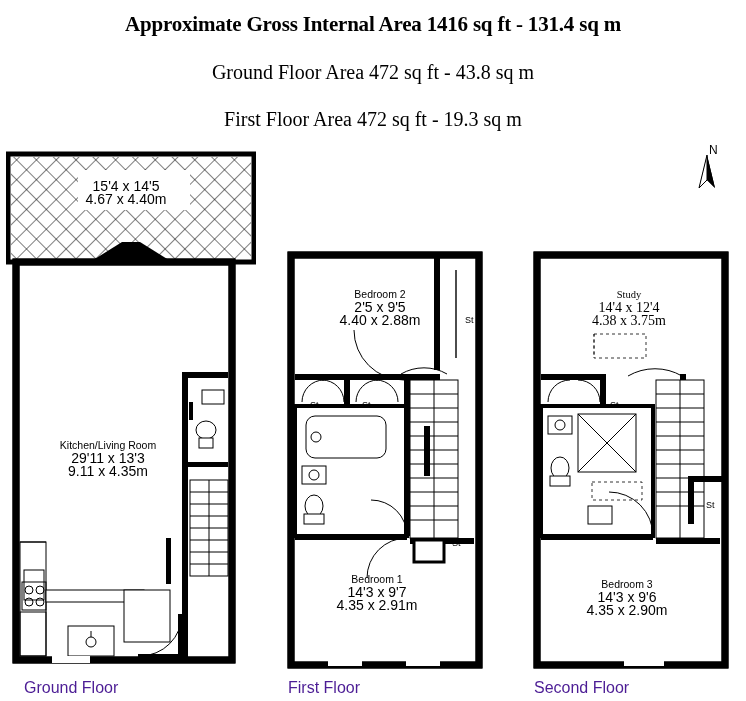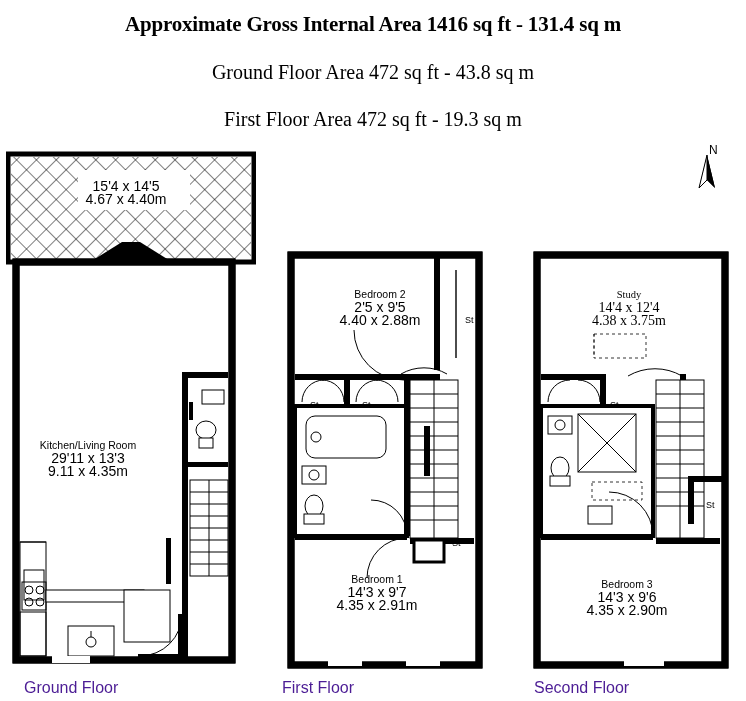--- a/index.html
+++ b/index.html
@@ -160,21 +160,21 @@
     <rect x="132" y="504" width="46" height="6" fill="#000"></rect>
     <rect x="172" y="464" width="6" height="44" fill="#000"></rect>
 
     <rect x="46" y="506" width="38" height="7" fill="#fff"></rect>
   </svg>
 
   <div class="room-label" style="left:66px;top:180px;width:120px;">
     <div class="dim">15'4 x 14'5</div>
     <div class="dim">4.67 x 4.40m</div>
   </div>
-  <div class="room-label" style="left:8px;top:439px;width:160px;">
+  <div class="room-label" style="left:28px;top:439px;width:160px;">
     <div class="nm">Kitchen/Living Room</div>
     <div class="dim">29'11 x 13'3</div>
     <div class="dim">9.11 x 4.35m</div>
   </div>
 
   <svg style="position:absolute;left:286px;top:250px;" width="200" height="420">
     <rect x="5" y="5" width="188" height="410" fill="none" stroke="#000" stroke-width="7"></rect>
     <rect x="9" y="9" width="180" height="402" fill="#fff"></rect>
     <rect x="5" y="5" width="188" height="410" fill="none" stroke="#000" stroke-width="7"></rect>
 
@@ -313,16 +313,16 @@
   </div>
   <div class="room-label" style="left:560px;top:578px;width:134px;">
     <div class="nm">Bedroom 3</div>
     <div class="dim">14'3 x 9'6</div>
     <div class="dim">4.35 x 2.90m</div>
   </div>
   <div class="small-label" style="left:610px;top:400px;">St</div>
   <div class="small-label" style="left:706px;top:500px;">St</div>
 
   <div class="floor-caption" style="left:24px;top:679px;">Ground Floor</div>
-  <div class="floor-caption" style="left:282px;top:679px;">First Floor</div>
+  <div class="floor-caption" style="left:288px;top:679px;">First Floor</div>
   <div class="floor-caption" style="left:534px;top:679px;">Second Floor</div>
 
 </div>
 
 </body></html>

